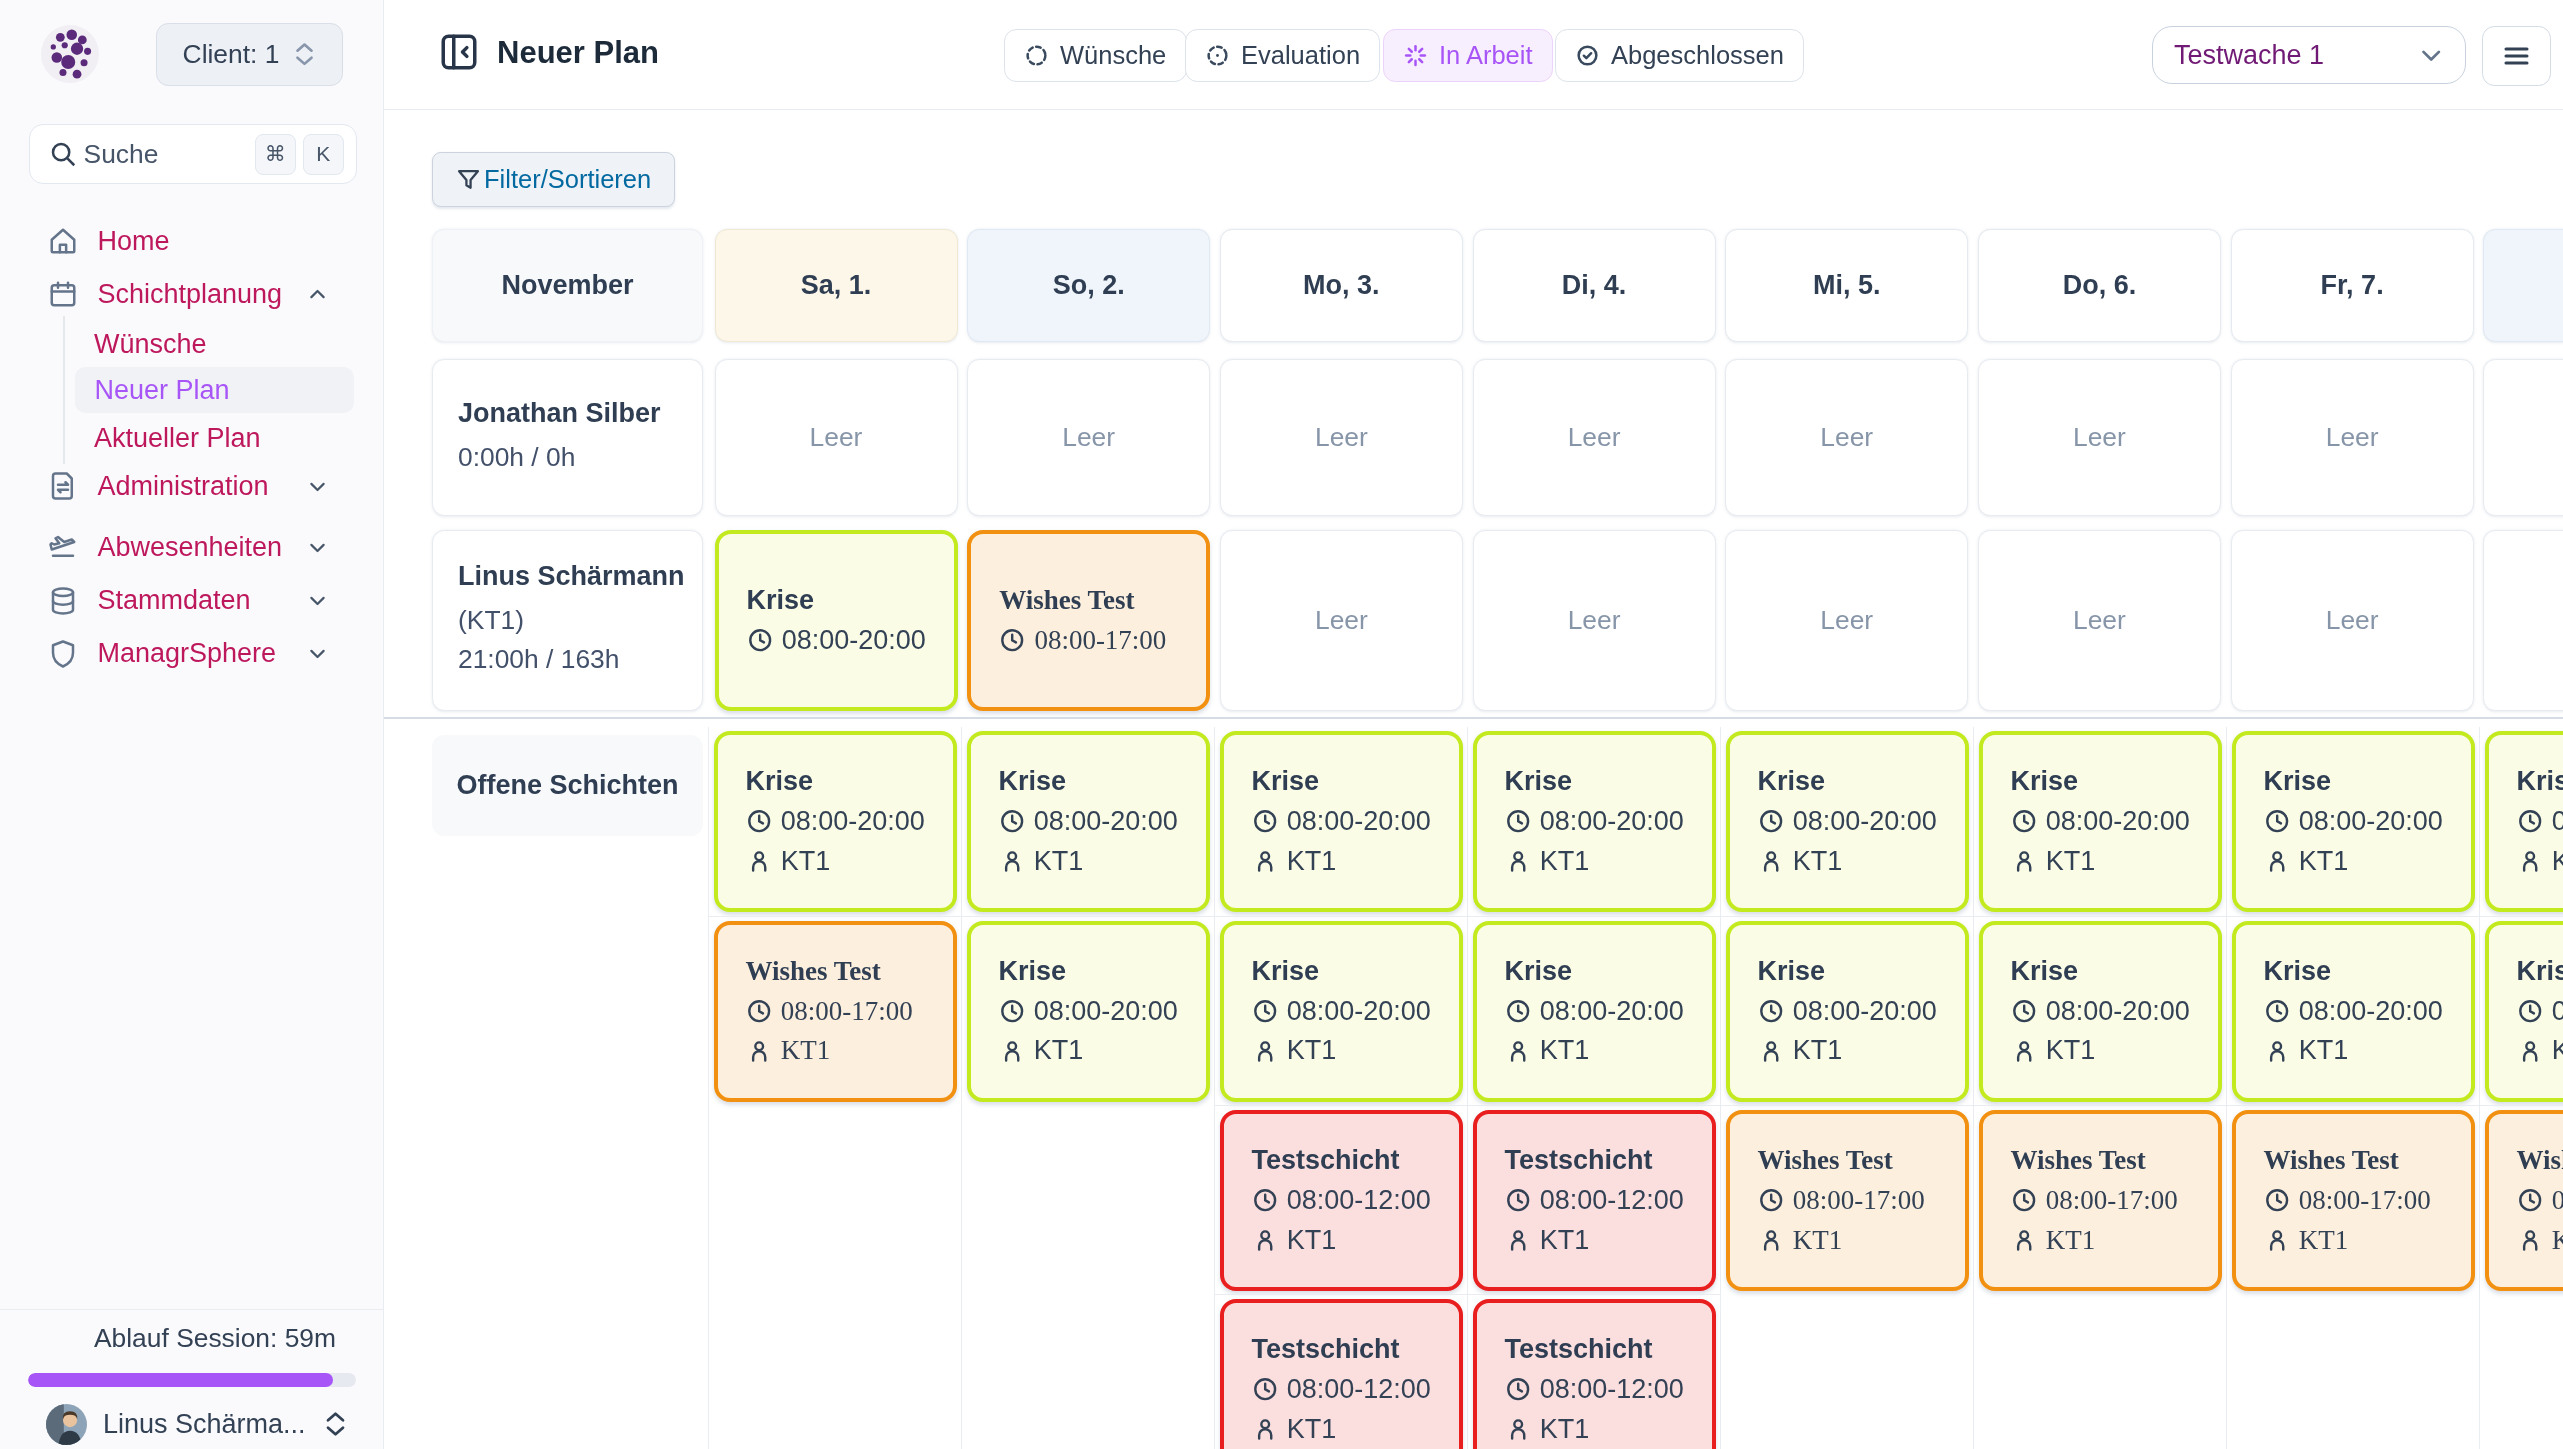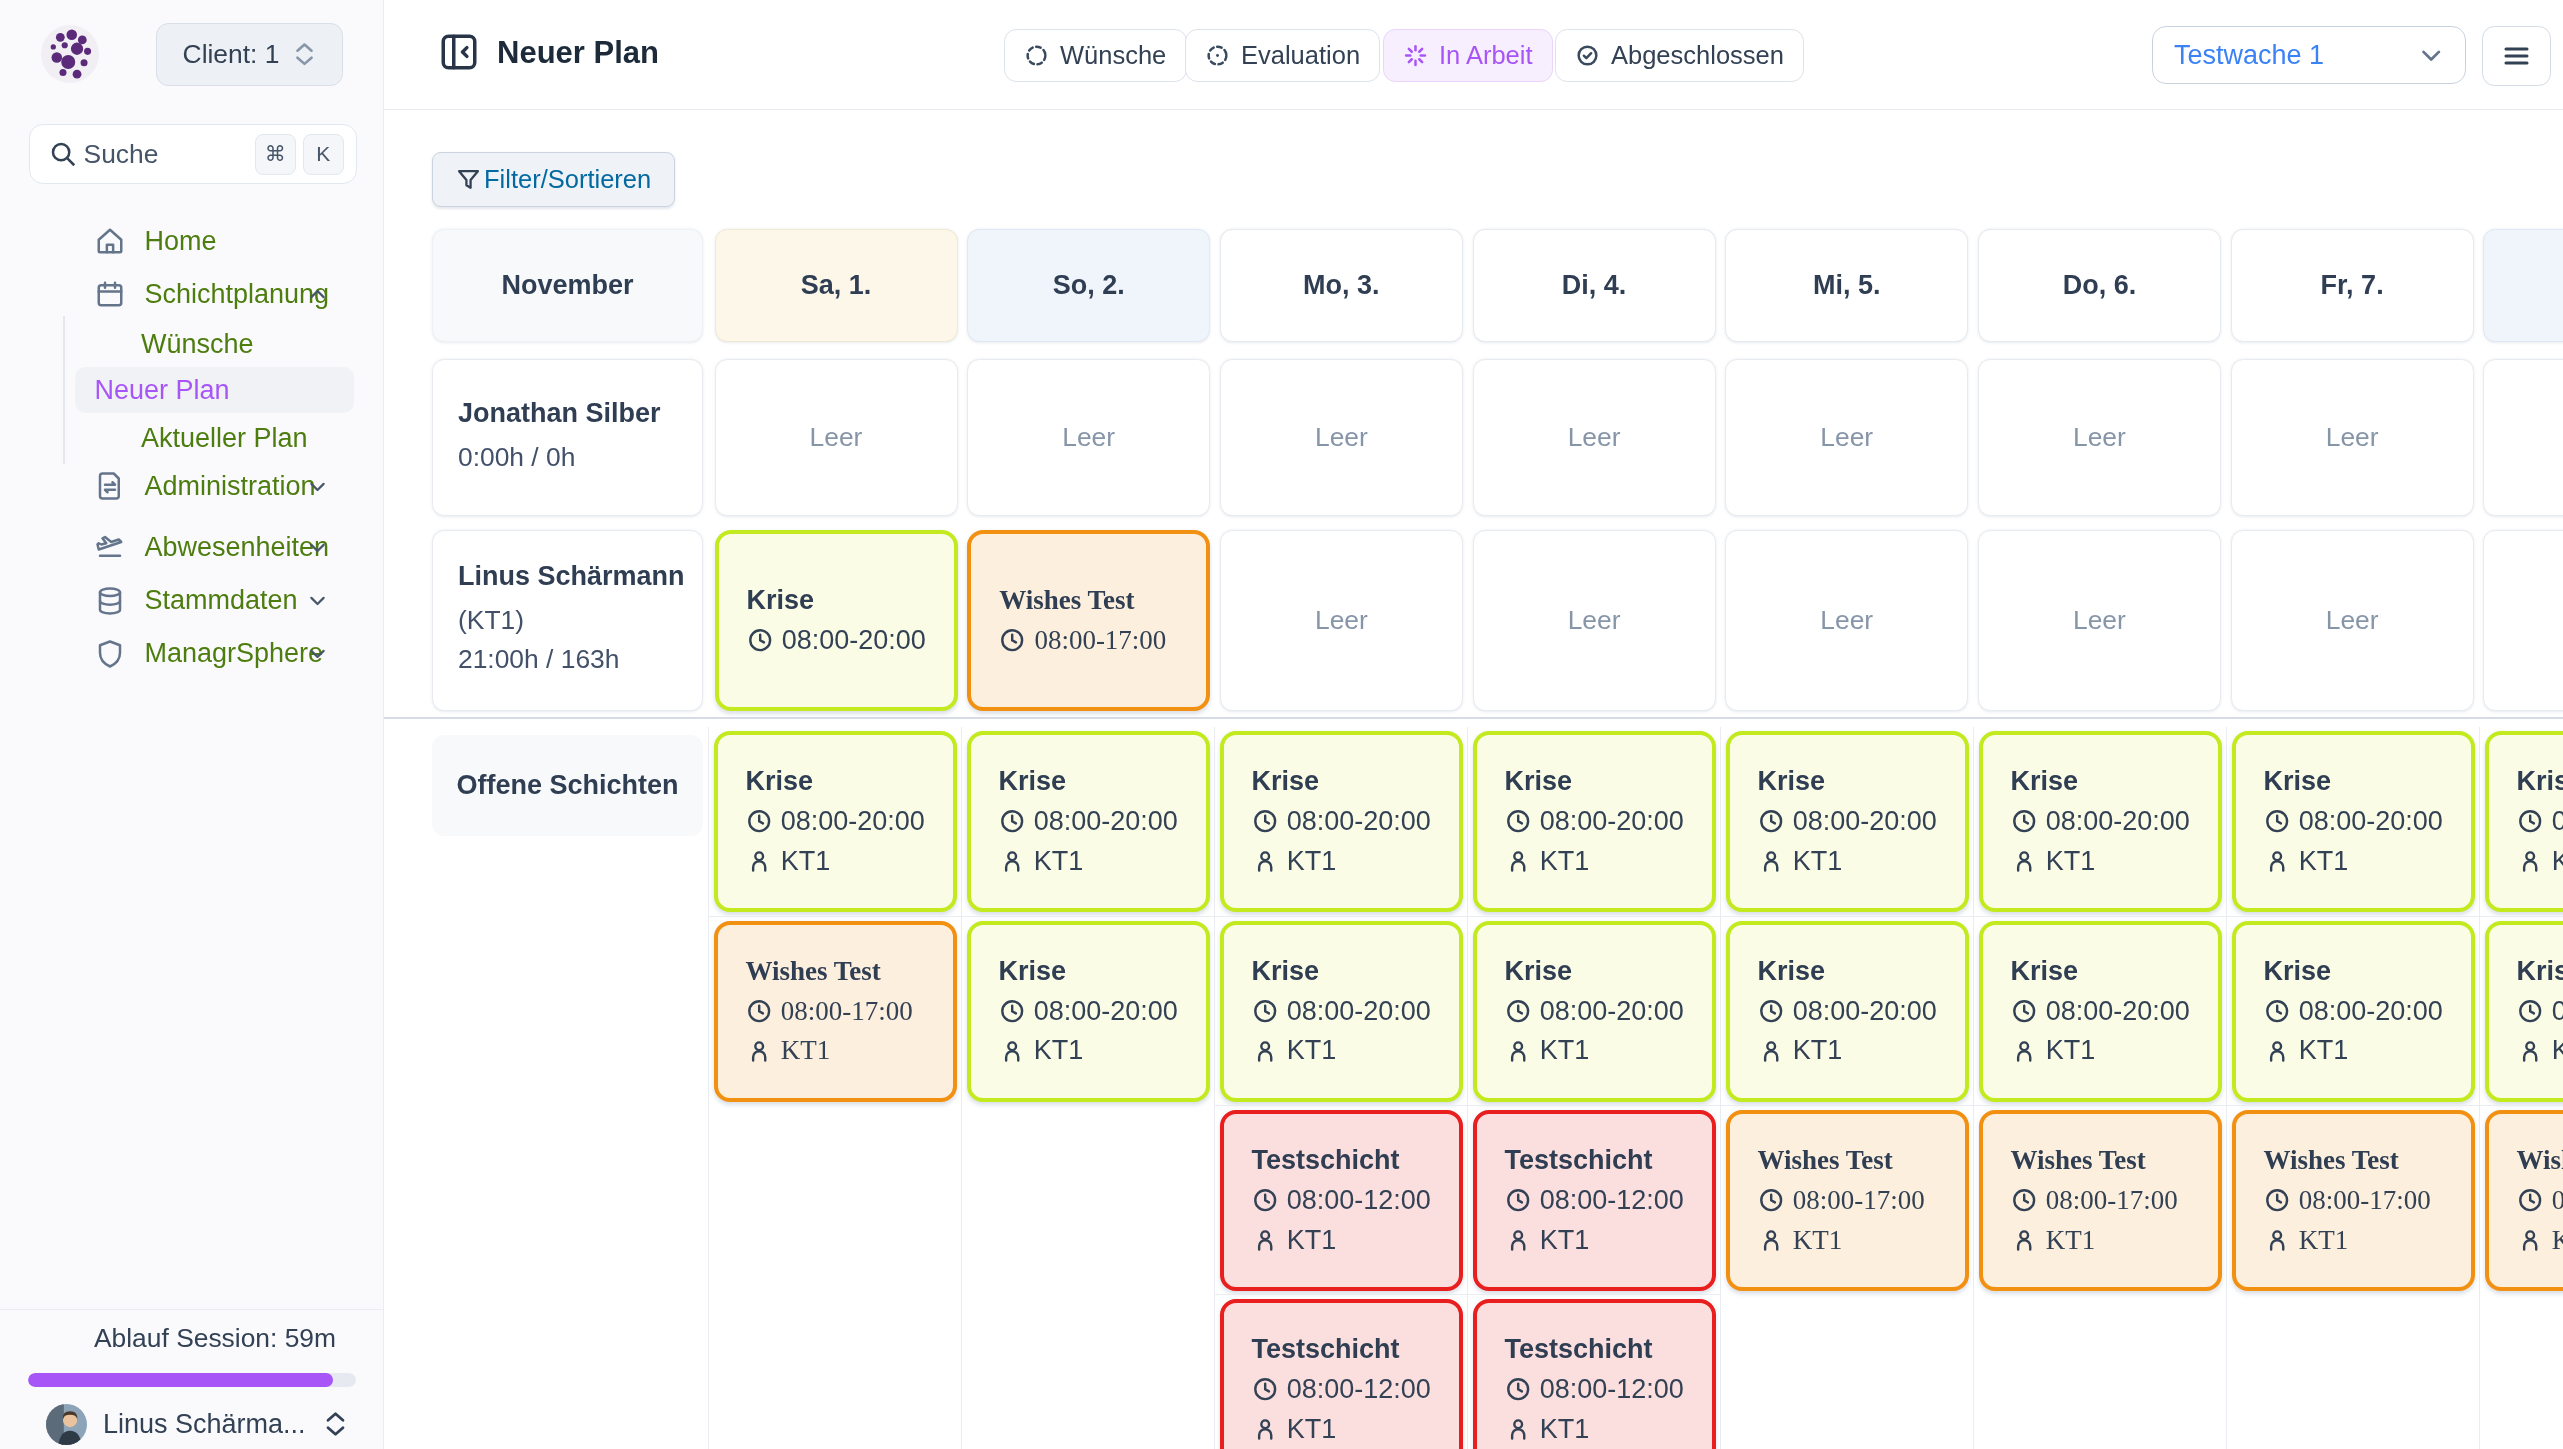--- a/index.html
+++ b/index.html
@@ -18,21 +18,21 @@
   .search-box { position:absolute; left:29px; top:124px; width:328px; height:60px;
     background:#fff; border:1.8px solid #E2E8F0; border-radius:14px;
     display:flex; align-items:center; padding:0 12.3px 0 17.6px; gap:6px; }
   .search-ph { font-size:26.4px; color:#475569; }
   .keys { margin-left:auto; display:flex; gap:7px; }
   .keycap { min-width:41px; height:41px; padding:0 8.8px; background:#F4F6F9;
     border:1.8px solid #E2E8F0; border-radius:8px; display:flex; align-items:center;
     justify-content:center; font-size:21px; color:#475569; }
   .nav { position:absolute; left:0; top:217px; width:100%; display:flex; flex-direction:column; }
   .nav-item { position:relative; height:48px; display:flex; align-items:center;
-    padding-left:48px; gap:19.4px; font-size:27px; color:#4d7c0f; cursor:pointer; margin-bottom:5.3px;margin-left:47px; }
+    padding-left:48px; gap:19.4px; font-size:27px; color:#be185d; cursor:pointer; margin-bottom:5.3px; }
   .nav-item .chev { position:absolute; right:55px; }
   .nav-sub { height:41px; padding-left:94px; font-size:27px; margin-bottom:2.6px; }
   .nav-sub.active { height:46px; margin:0 29px 5.3px 75px; padding-left:19.4px; border-radius:10.6px;
     background:#F0F2F6; color:#A855F7; font-weight:500; }
   .nav-guide { position:absolute; left:63px; top:99px; width:1.8px; height:148px; background:#E4E7EC; }
   .gap-before { margin-top:8px; }
   .icon-24 { width:30px; height:30px; flex:0 0 30px; }
   .sidebar-bottom { position:absolute; left:0; bottom:0; width:100%; height:141px;
     border-top:1.8px solid #E9ECF1; }
   .session-label { text-align:center; font-size:26.4px; color:#334155; margin-top:13.2px;margin-left:47px; }
@@ -48,22 +48,22 @@
   
   .main { position:relative; flex:1; height:100%; overflow:hidden; }
   .main-header { position:relative; height:110px; border-bottom:1.8px solid #E8ECF1; background:#fff; }
   .panel-icon { position:absolute; left:54px; top:30px; width:42px; height:44px; cursor:pointer; }
   .page-title { position:absolute; left:113px; top:35px; font-size:31px; font-weight:700; color:#1C2A3A; }
   .pill { position:absolute; top:29px; height:53px; display:inline-flex; align-items:center;
     gap:10.6px; padding:0 19.4px; background:#fff; border:1.8px solid #DDE3EA; border-radius:12.3px;
     font-size:25.5px; color:#334155; cursor:pointer; }
   .pill.active { background:#F8EFFE; border-color:#ECD3FB; color:#A855F7; }
   .station-select { position:absolute; left:1768px; top:26.4px; width:314px; height:58px;
-    border:1.8px solid #C8D2DF; border-radius:14px; background:#fff; display:flex;
-    align-items:center; padding:0 21px; font-size:27px; color:#3b82f6; cursor:pointer;text-align:right; }
+    border:1.8px solid #C8D2DF; border-radius:20px; background:#fff; display:flex;
+    align-items:center; padding:0 21px; font-size:27px; color:#701a75; cursor:pointer;text-align:right; }
   .station-select .chev { margin-left:auto; }
   .burger { position:absolute; left:2098px; top:26.4px; width:69px; height:60px;
     border:1.8px solid #D4DCE5; border-radius:12.3px; background:#fff; display:flex;
     align-items:center; justify-content:center; cursor:pointer; }
 
   .content { position:relative; height:1340px; overflow:hidden; }
   .filter-btn { position:absolute; left:48px; top:42px; height:55px; display:inline-flex;
     align-items:center; gap:3px; padding:0 23px; background:#EFF2F6; border:1.8px solid #CBD3DE;
     border-radius:8.8px; font-size:25.5px; color:#0369a1; cursor:pointer;
     box-shadow:0 1.8px 2.6px rgba(148,163,184,.25); }

